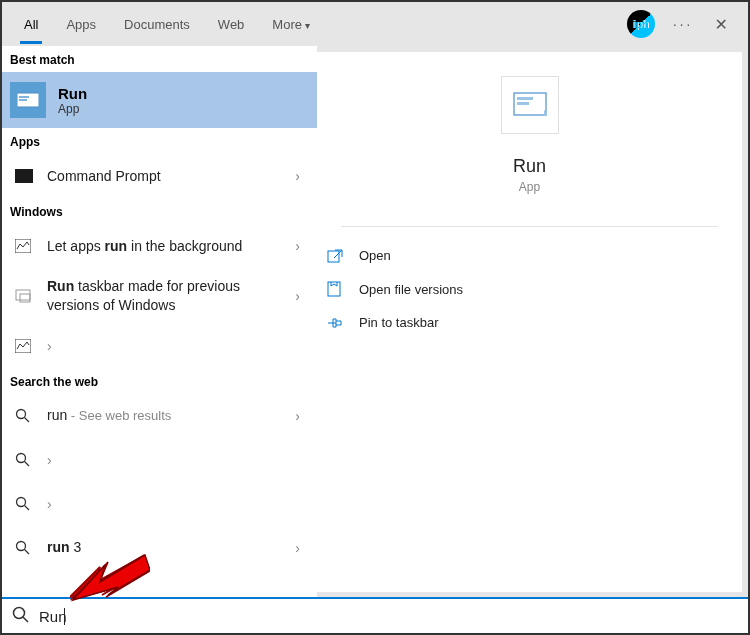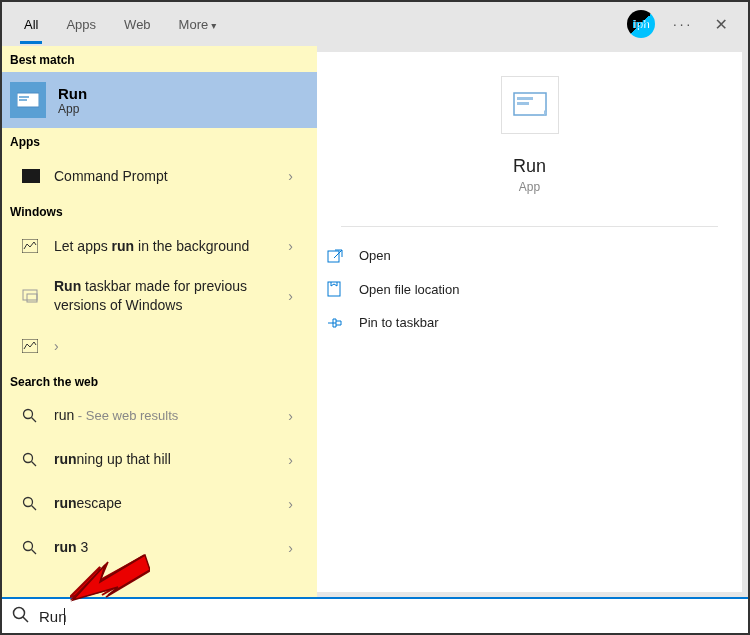--- a/index.html
+++ b/index.html
@@ -10,31 +10,31 @@
     .tab.active { color: #000; }
     .tab.active::after { content: ''; position: absolute; bottom: 0; left: 10px; right: 10px; height: 3px; background: #0078d4; }
     .tab-chevron { font-size: 10px; margin-left: 3px; }
     .tabs-right { margin-left: auto; display: flex; align-items: center; gap: 18px; padding-right: 8px; }
     .avatar { width: 28px; height: 28px; border-radius: 50%; background: linear-gradient(135deg, #000 0%, #000 50%, #00c2ff 50%, #00c2ff 100%); position: relative; display: flex; align-items: center; justify-content: center; }
     .avatar::after { content: 'iph'; font-size: 11px; font-weight: bold; color: #00c2ff; text-shadow: 1px 0 #fff; }
     .more-dots { font-size: 14px; color: #555; letter-spacing: 2px; cursor: pointer; }
     .close-btn { font-size: 16px; color: #555; cursor: pointer; padding: 0 4px; }
     
     .main { display: flex; height: 552px; }
-    .left-col { width: 315px; background: #fef9c3; overflow-y: auto; }
+    .left-col { width: 315px; background: #ffffff; overflow-y: auto; }
     .right-col { flex: 1; background: #fff; margin: 6px 6px 6px 0; display: flex; flex-direction: column; }
     
     .section-header { font-size: 12px; font-weight: 600; color: #000; padding: 7px 8px 5px; }
     
     .best-match-item { background: #a8c6e8; display: flex; align-items: center; padding: 10px 8px; gap: 12px; cursor: pointer; }
     .run-tile { width: 36px; height: 36px; background: #5a9fd4; display: flex; align-items: center; justify-content: center; }
     .bm-text .title { font-size: 15px; font-weight: 600; color: #000; }
     .bm-text .subtitle { font-size: 12px; color: #333; }
     
-    .list-item { display: flex; align-items: center; padding: 9px 20px; gap: 14px; cursor: pointer; min-height: 44px; }
+    .list-item { display: flex; align-items: center; padding: 9px 13px; gap: 14px; cursor: pointer; min-height: 44px; }
     .item-icon { width: 18px; flex-shrink: 0; display: flex; align-items: center; }
     .item-label { flex: 1; font-size: 14px; color: #222; line-height: 1.35; }
     .item-label .bold { font-weight: 600; }
     .item-label .hint { color: #888; font-size: 13px; margin-top: 40px; }
     .chevron { color: #888; font-size: 14px; padding-right: 4px; }
     
     .preview-top { display: flex; flex-direction: column; align-items: center; padding: 24px 0 20px; }
     .preview-icon-box { width: 58px; height: 58px; border: 1px solid #e0e0e0; display: flex; align-items: center; justify-content: center; margin-bottom: 22px; }
     .preview-title { font-size: 18px; color: #222; margin-bottom: 3px; }
     .preview-sub { font-size: 12px; color: #888; }
@@ -49,20 +49,21 @@
     .cursor-caret { display: inline-block; width: 1px; height: 17px; background: #222; position: absolute; left: 62px; top: 9px; }
     
     .arrow-annotation { position: absolute; left: 68px; bottom: 22px; pointer-events: none; z-index: 100; }
   </style>
 </head>
 <body>
 
 <div class="tabs-bar">
   <div class="tab active">All</div>
   <div class="tab">Apps</div>
+  <div class="tab">Documents</div>
   <div class="tab">Web</div>
   <div class="tab"><span>More</span><span class="tab-chevron">▾</span></div>
   <div class="tabs-right">
     <div class="avatar"></div>
     <div class="more-dots">···</div>
     <div class="close-btn">✕</div>
   </div>
 </div>
 
 <div class="main">
@@ -135,31 +136,29 @@
       <div class="item-label"><span>run</span><span class="hint"> - See web results</span></div>
       <div class="chevron">›</div>
     </div>
     <div class="list-item">
       <div class="item-icon">
           <svg width="15" height="15" viewBox="0 0 15 15">
             <circle cx="6" cy="6" r="4.5" fill="none" stroke="#333" stroke-width="1.3"></circle>
             <line x1="9.5" y1="9.5" x2="14" y2="14" stroke="#333" stroke-width="1.3"></line>
           </svg>
         </div>
-      <div class="item-label"><span class="bold">run</span><span>ning up that hill</span></div>
-      <div class="chevron">›</div>
-    </div>
-    <div class="list-item">
-      <div class="item-icon">
-          <svg width="15" height="15" viewBox="0 0 15 15">
-            <circle cx="6" cy="6" r="4.5" fill="none" stroke="#333" stroke-width="1.3"></circle>
-            <line x1="9.5" y1="9.5" x2="14" y2="14" stroke="#333" stroke-width="1.3"></line>
-          </svg>
-        </div>
-      <div class="item-label"><span class="bold">run</span><span>escape</span></div>
+      <div class="chevron">›</div>
+    </div>
+    <div class="list-item">
+      <div class="item-icon">
+          <svg width="15" height="15" viewBox="0 0 15 15">
+            <circle cx="6" cy="6" r="4.5" fill="none" stroke="#333" stroke-width="1.3"></circle>
+            <line x1="9.5" y1="9.5" x2="14" y2="14" stroke="#333" stroke-width="1.3"></line>
+          </svg>
+        </div>
       <div class="chevron">›</div>
     </div>
     <div class="list-item">
       <div class="item-icon">
           <svg width="15" height="15" viewBox="0 0 15 15">
             <circle cx="6" cy="6" r="4.5" fill="none" stroke="#333" stroke-width="1.3"></circle>
             <line x1="9.5" y1="9.5" x2="14" y2="14" stroke="#333" stroke-width="1.3"></line>
           </svg>
         </div>
       <div class="item-label"><span class="bold">run</span><span> 3</span></div>
@@ -191,21 +190,21 @@
           </div>
         <span>Open</span>
       </div>
       <div class="action-item">
         <div class="action-icon">
             <svg width="14" height="16" viewBox="0 0 14 16">
               <rect x="1" y="1" width="12" height="14" fill="none" stroke="#0078d4"></rect>
               <path d="M4 1 L4 5 L7 3 L10 5 L10 1" fill="none" stroke="#0078d4"></path>
             </svg>
           </div>
-        <span>Open file location</span>
+        <span>Open file versions</span>
       </div>
       <div class="action-item">
         <div class="action-icon">
             <svg width="16" height="14" viewBox="0 0 16 14">
               <path d="M1 7 L9 7 M6 3 L6 11 L9 11 L9 3 Z M9 5 L14 5 L14 9 L9 9" fill="none" stroke="#0078d4"></path>
             </svg>
           </div>
         <span>Pin to taskbar</span>
       </div>
     </div>

